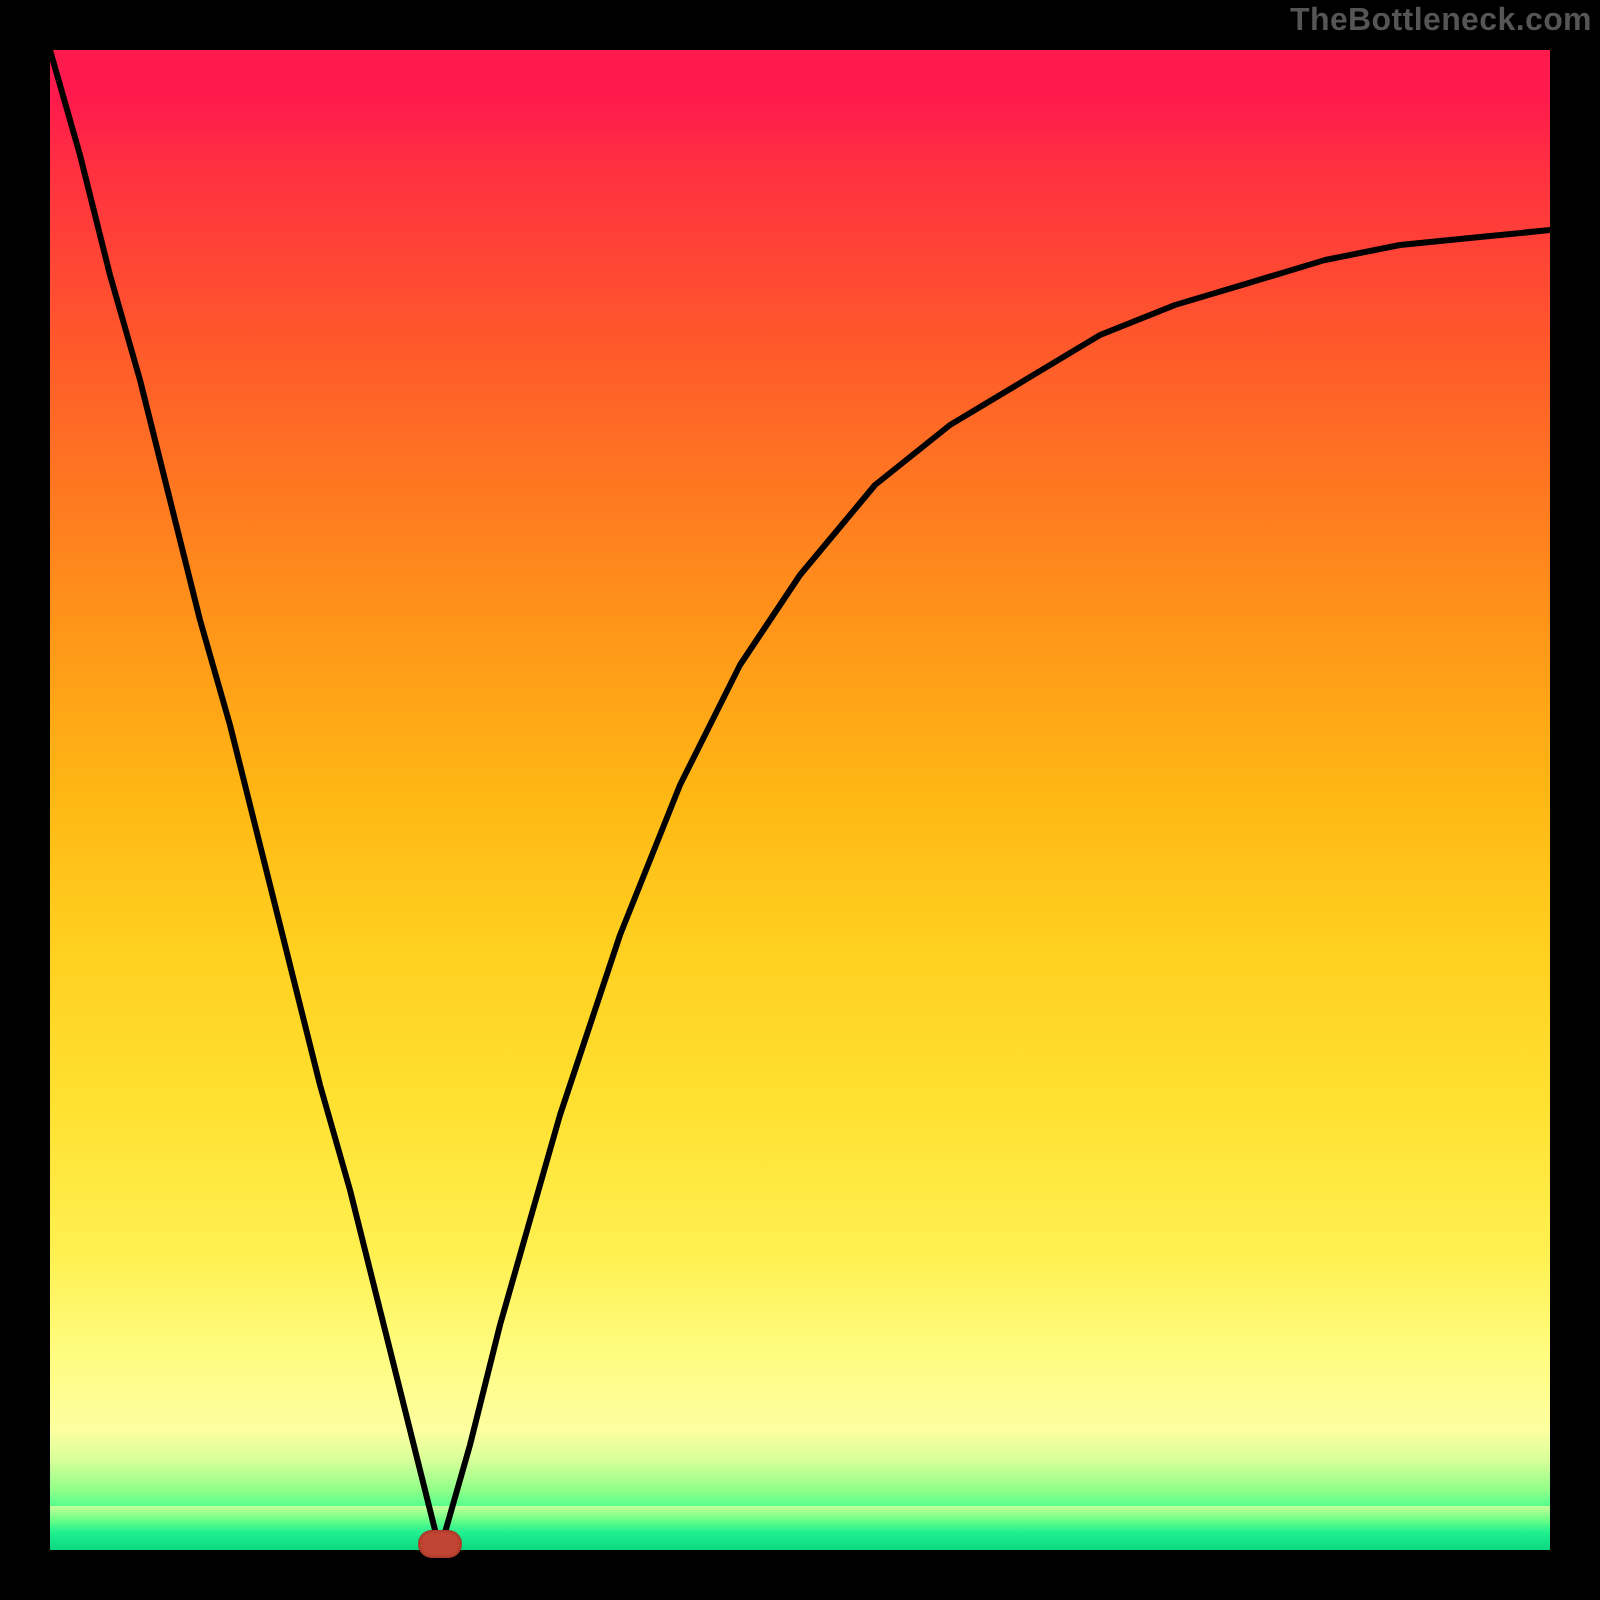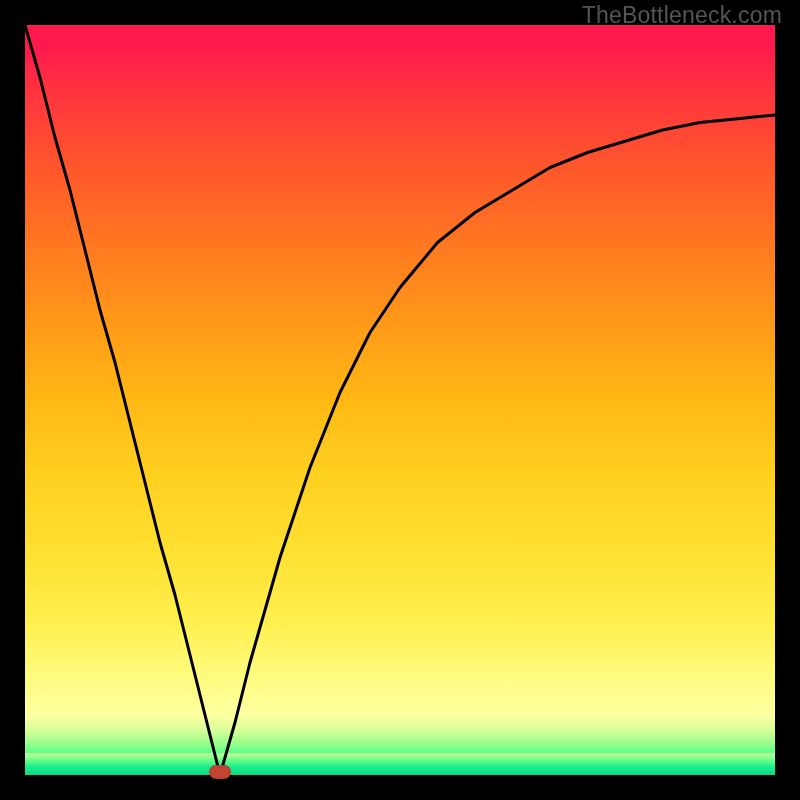--- a/index.html
+++ b/index.html
@@ -64,24 +64,24 @@
     position: absolute;
     width: 22px;
     height: 14px;
     border-radius: 8px;
     background: #c24432;
     box-shadow: inset 0 0 2px rgba(0,0,0,0.3);
   }
   .attribution {
     position: absolute;
     top: 2px;
-    right: 18px;
+    right: 4px;
     font-family: Arial, Helvetica, sans-serif;
-    font-size: 23px;
-    font-weight: normal;
+    font-size: 16px;
+    font-weight: bold;
     color: #555;
     letter-spacing: 0.2px;
   }
 </style>
 </head>
 <body>
 
 <div class="frame">
   <div class="attribution">TheBottleneck.com</div>
   <div class="plot-area">

